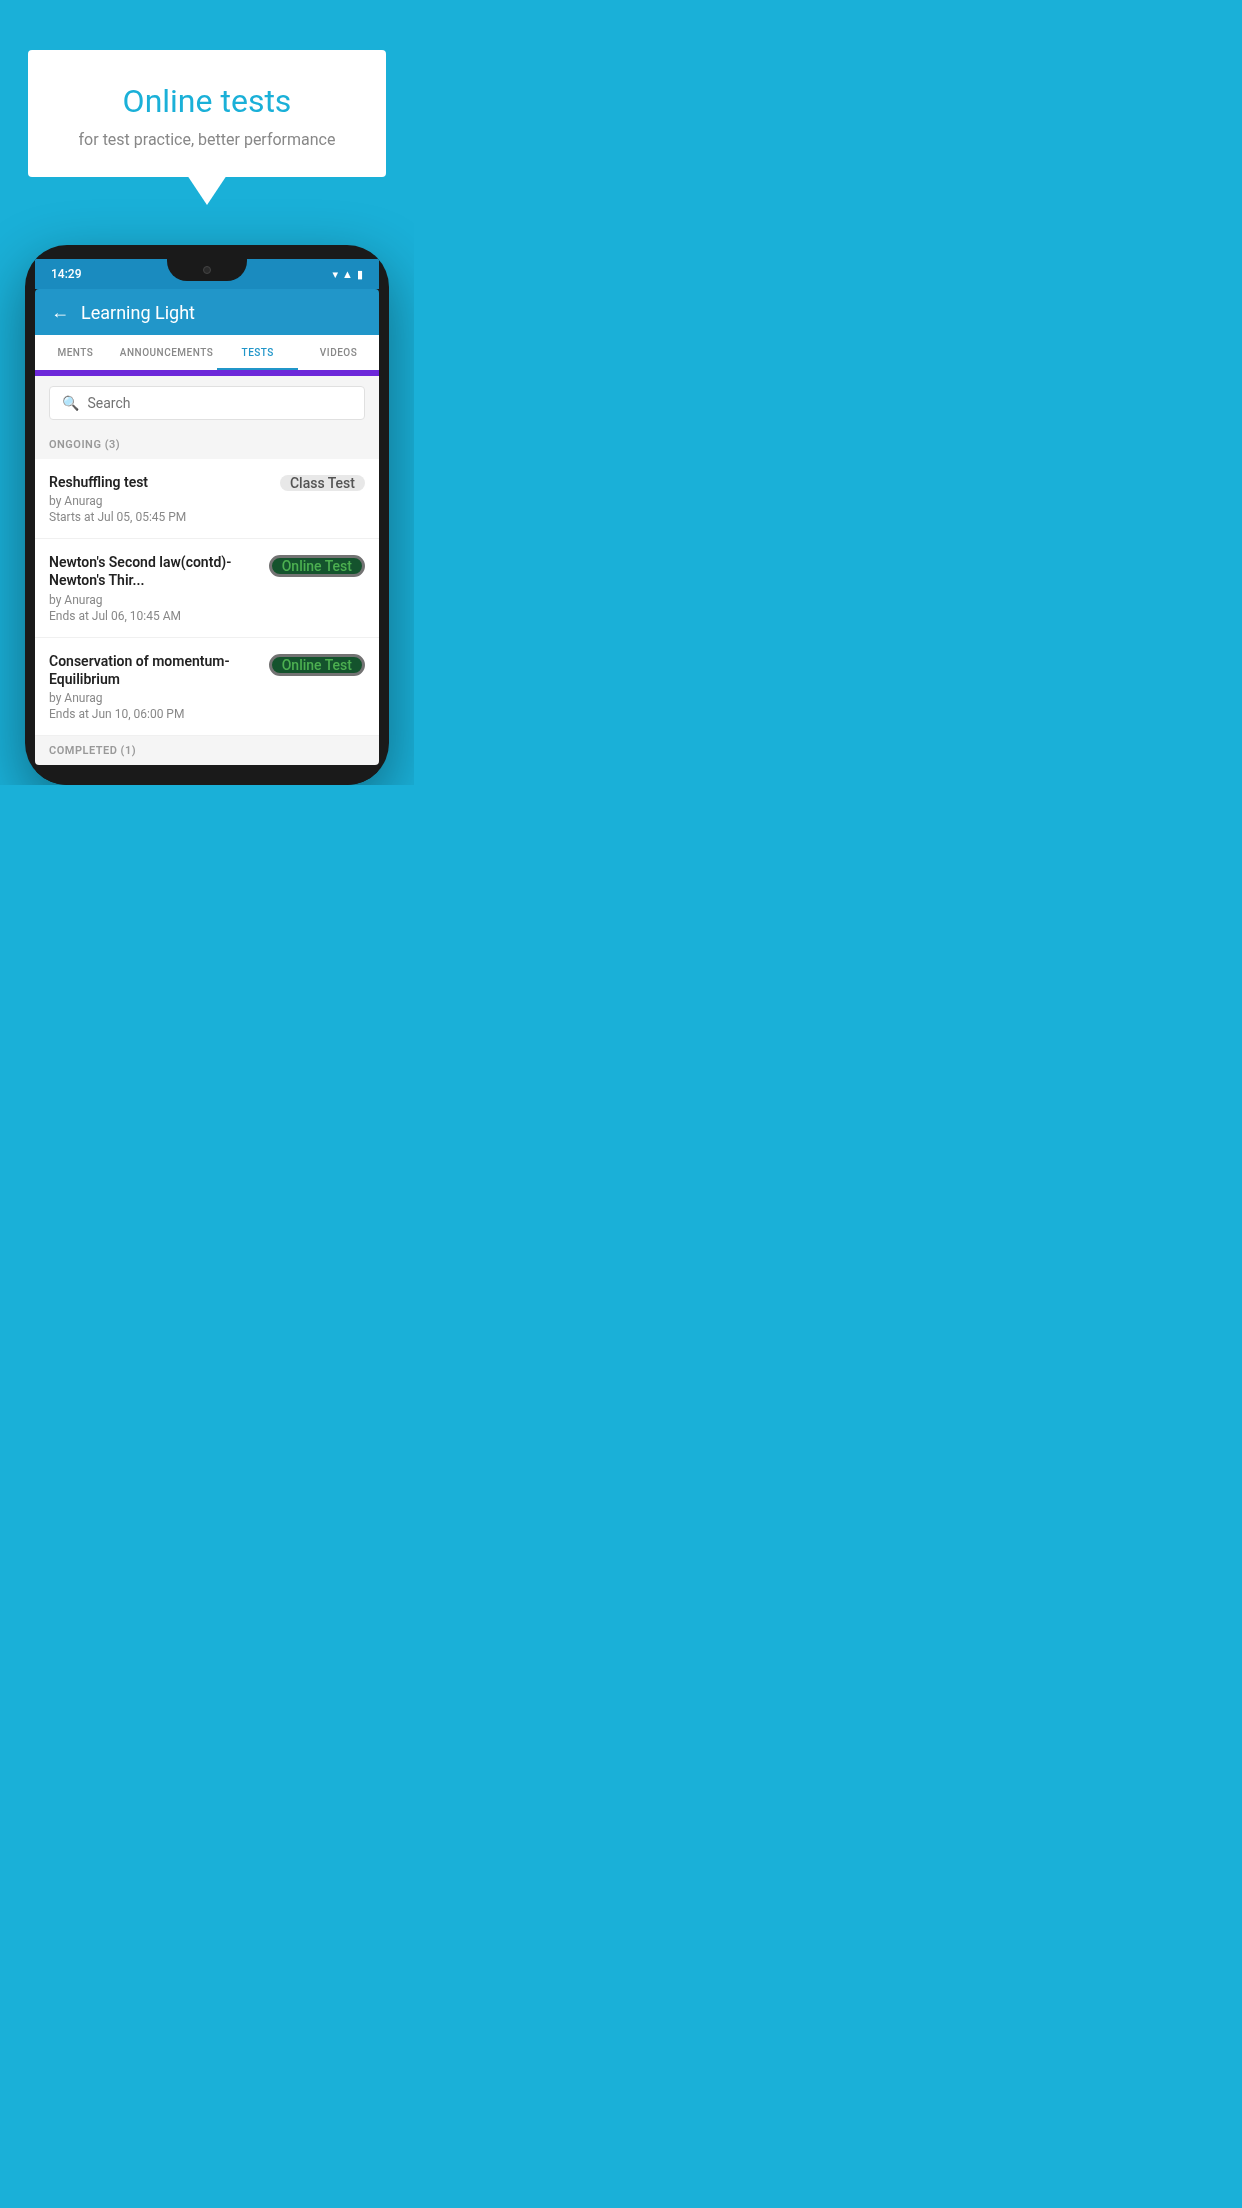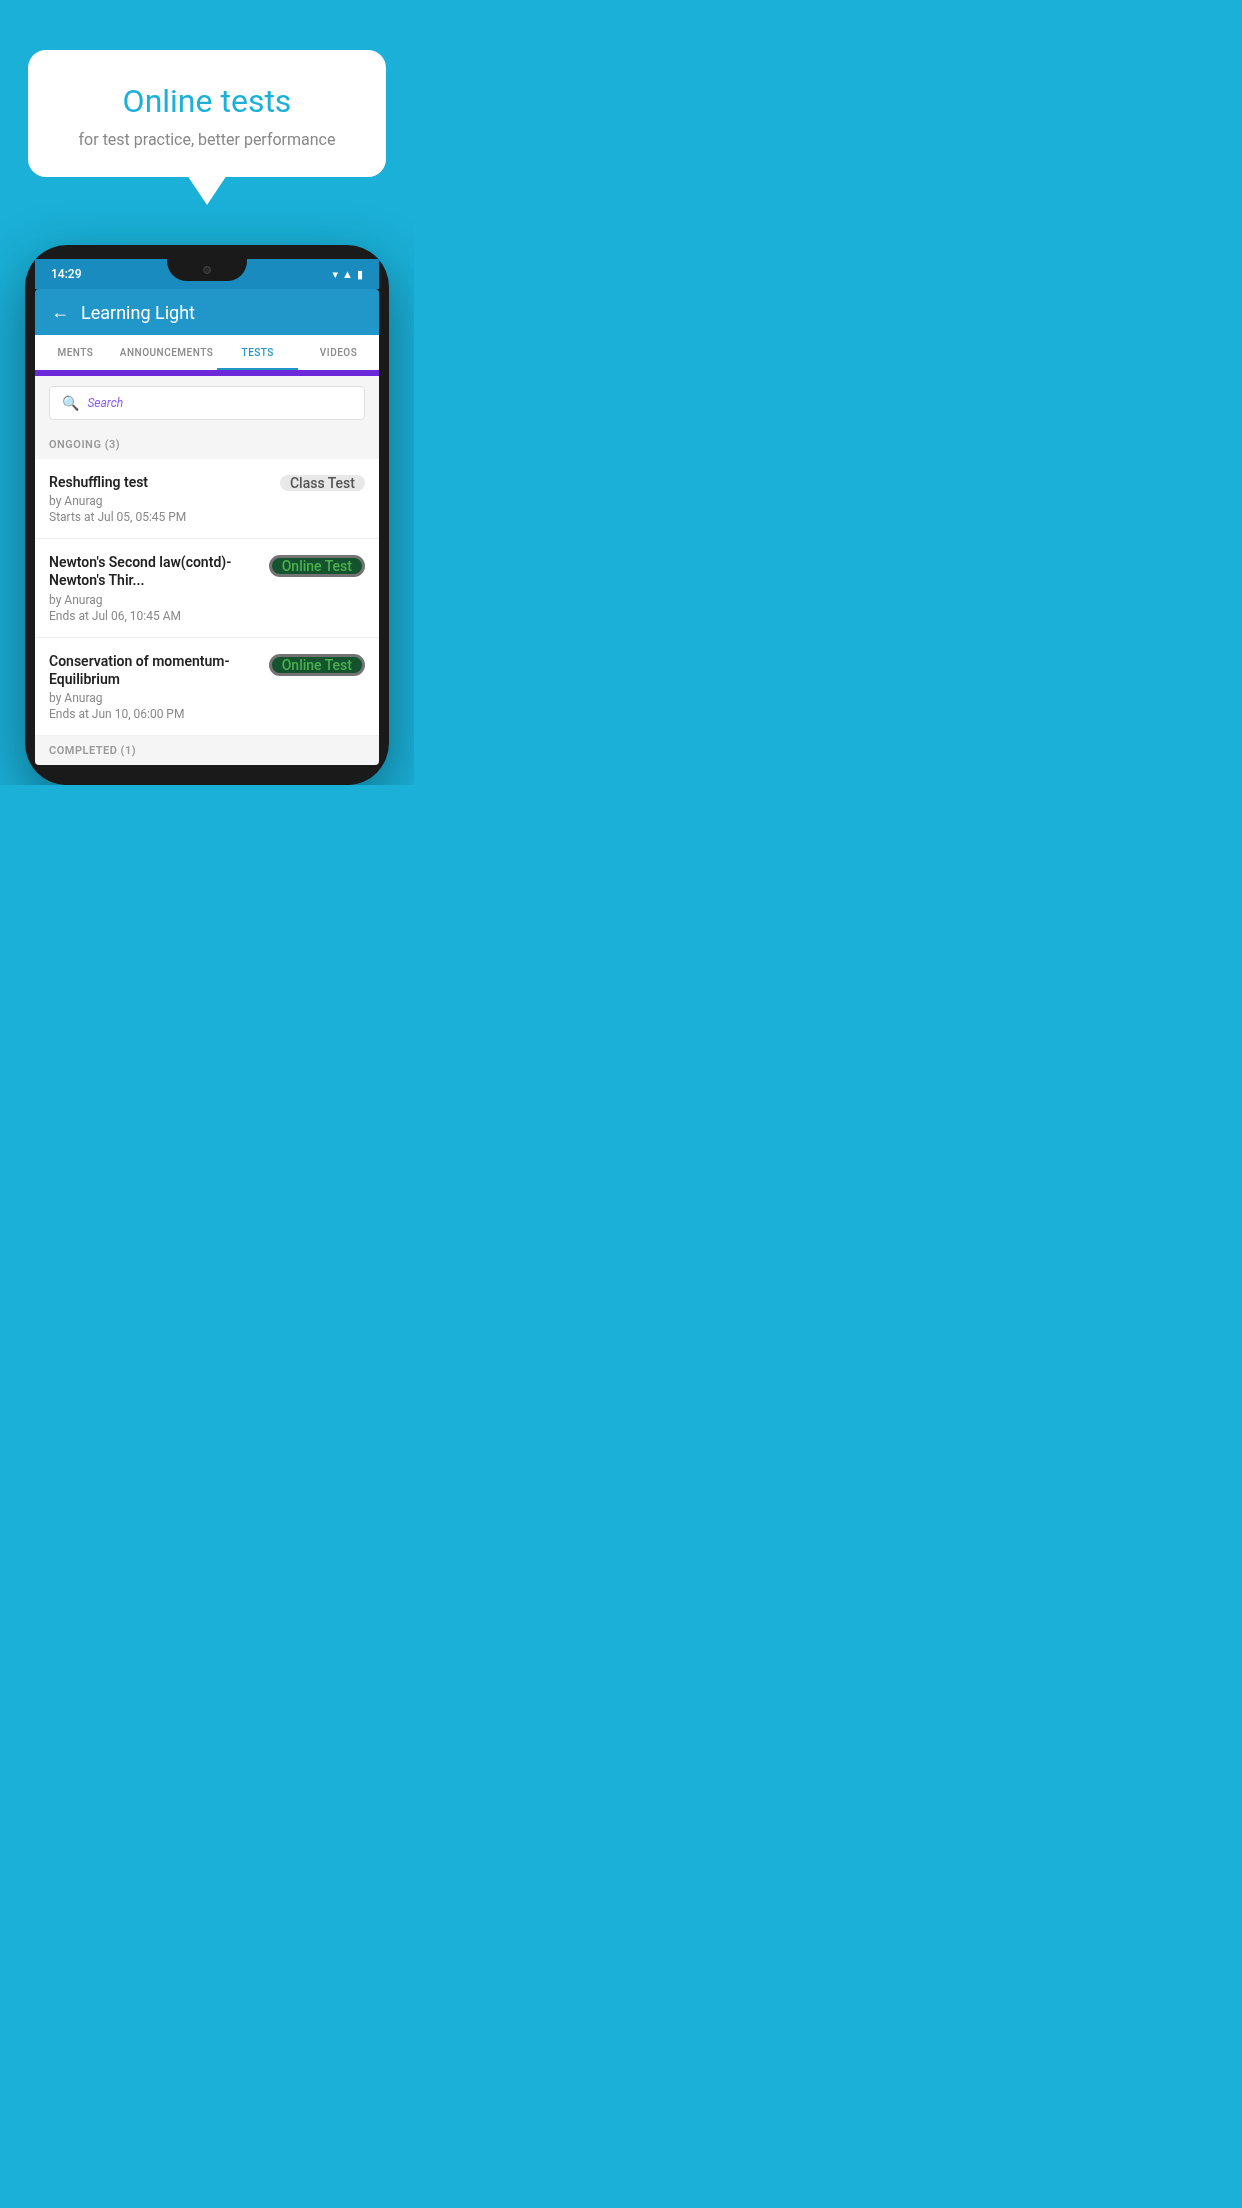--- a/index.html
+++ b/index.html
@@ -21,21 +21,21 @@
     .hero-section {
       width: 100%;
       display: flex;
       flex-direction: column;
       align-items: center;
       padding: 50px 28px 0 28px;
     }
 
     .speech-bubble {
       background: white;
-      border-radius: 18px;
+      border-radius: 4px;
       padding: 32px 28px 28px 28px;
       width: 100%;
       text-align: center;
       position: relative;
       margin-bottom: 0;
     }
 
     .speech-bubble::after {
       content: '';
       position: absolute;
@@ -198,23 +198,22 @@
       gap: 8px;
       border: 1px solid #e0e0e0;
     }
 
     .search-icon-svg {
       color: #aaa;
       font-size: 14px;
     }
 
     .search-text {
-      color: #8b5cf6;
-      font-size: 12px;
-      font-style: italic;
+      color: #737373;
+      font-size: 14px;
     }
 
     
     .section-label {
       background: #f5f5f5;
       padding: 8px 14px;
       font-size: 11px;
       color: #999;
       font-weight: 600;
       letter-spacing: 0.5px;

